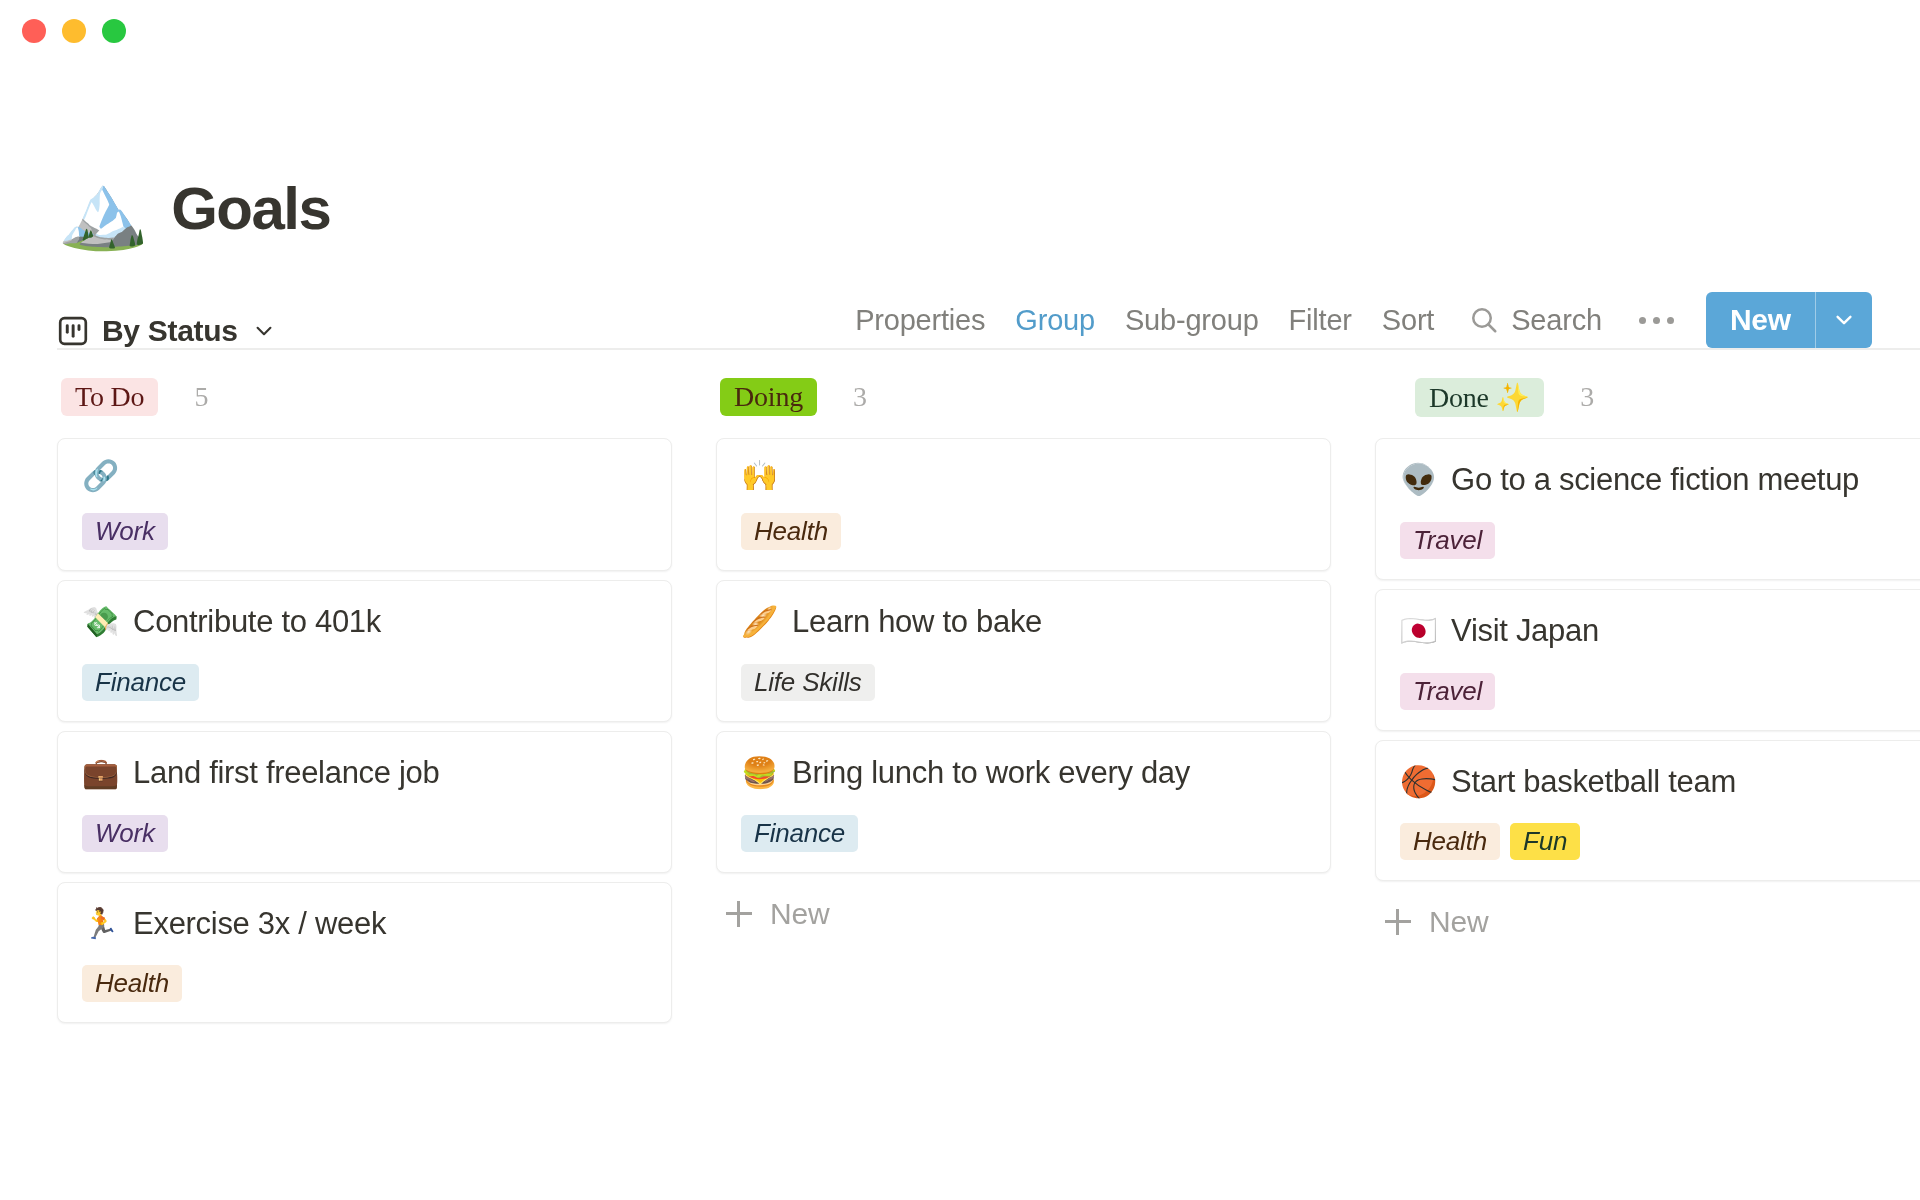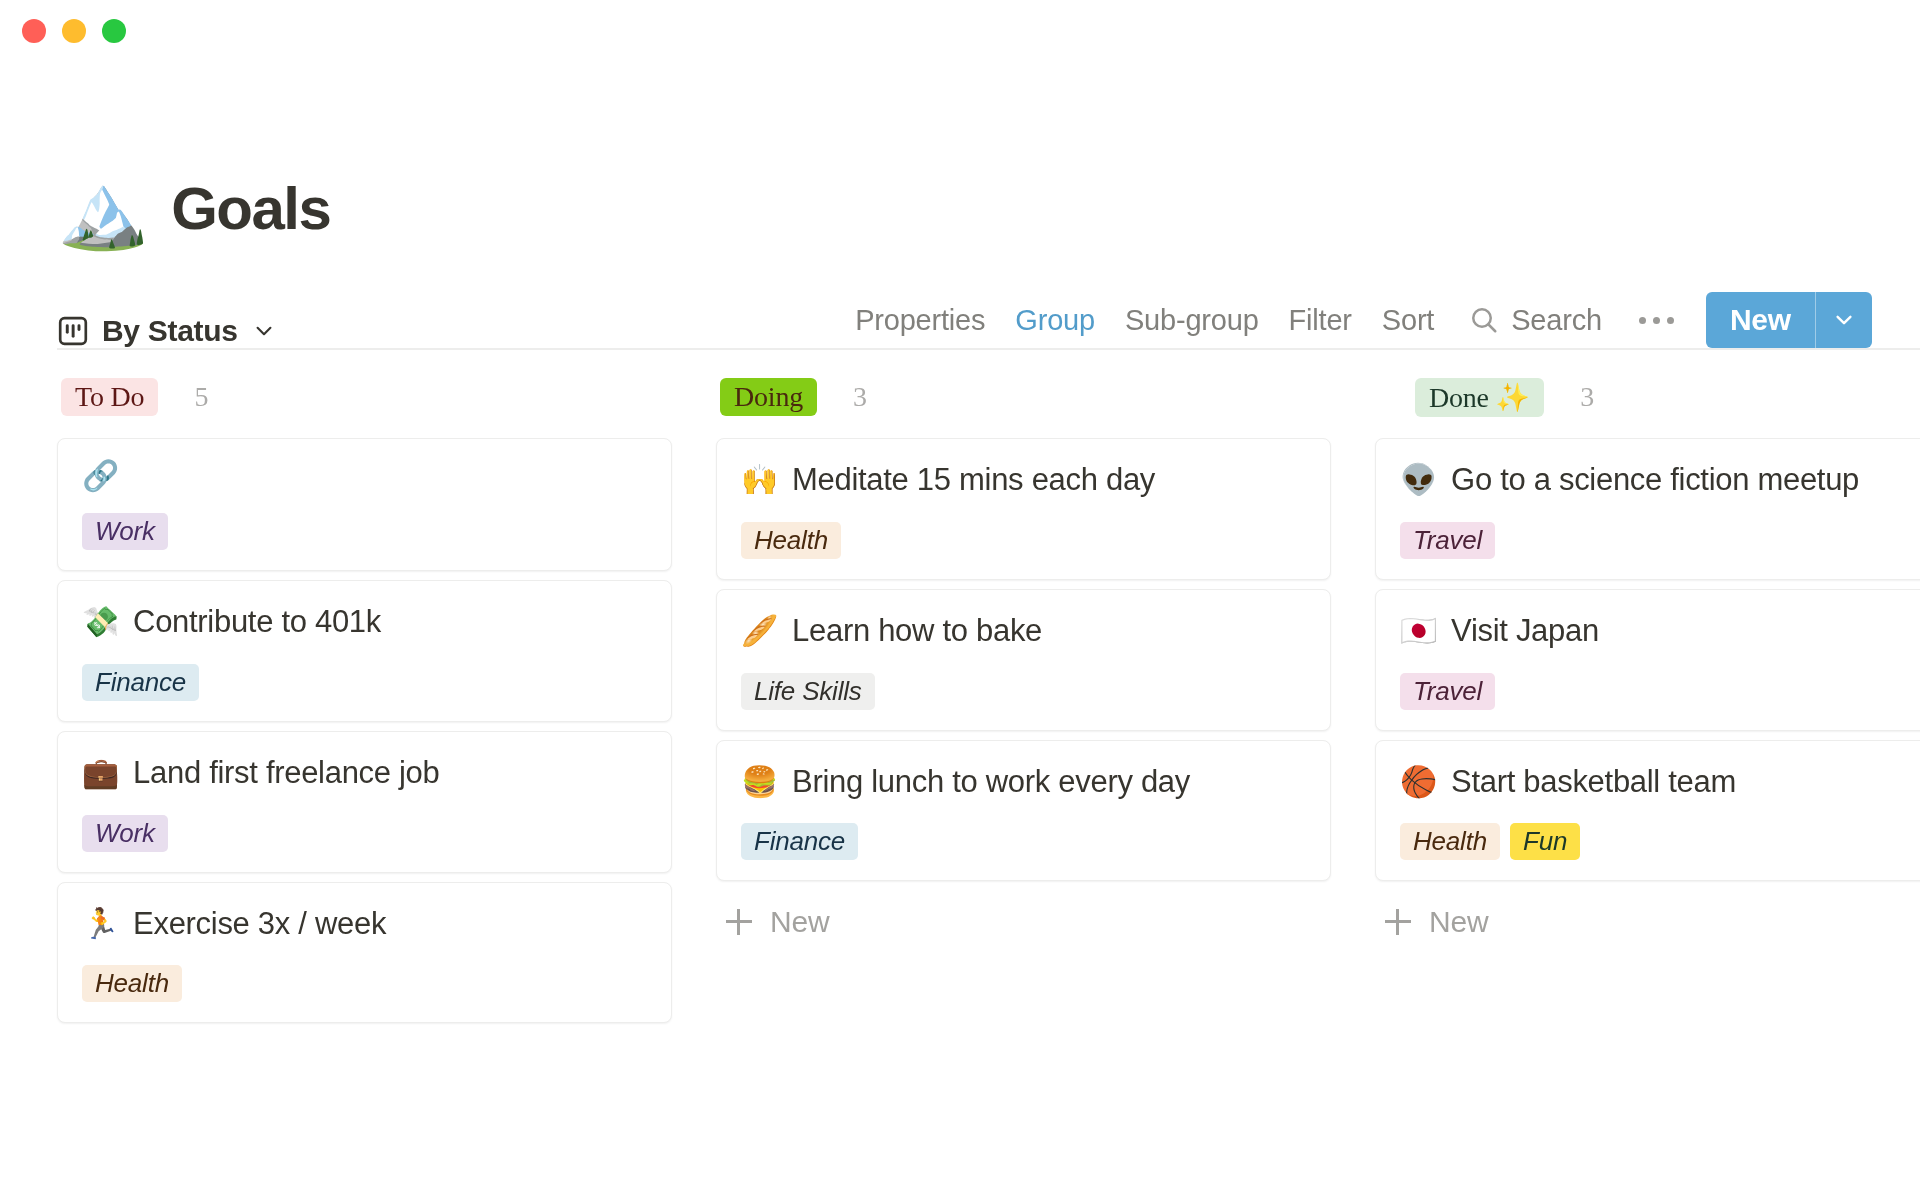--- a/index.html
+++ b/index.html
@@ -259,21 +259,20 @@
     </div>
     <div class="column">
       <div class="col-head">
         <span class="status-pill" style="background: #84cc16; color: rgb(73, 41, 14);">Doing</span>
         <span class="col-count">3</span>
       </div>
       <div class="cards">
         <div class="card">
           <div class="card-title">
             <span class="card-emoji">🙌</span>
-            <span>Meditate 15 mins each day</span>
           </div>
           <div class="card-tags">
             <span class="tag" style="background: rgb(250, 236, 221); color: rgb(73, 41, 14);">Health</span>
           </div>
         </div>
         <div class="card">
           <div class="card-title">
             <span class="card-emoji">🥖</span>
             <span>Learn how to bake</span>
           </div>

